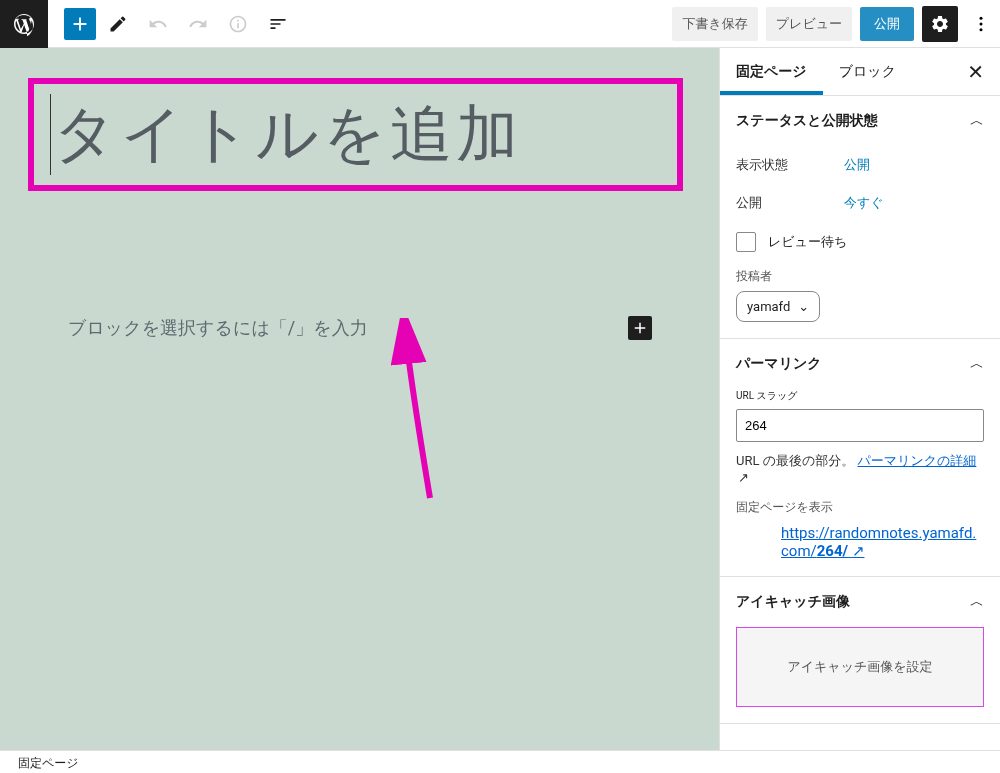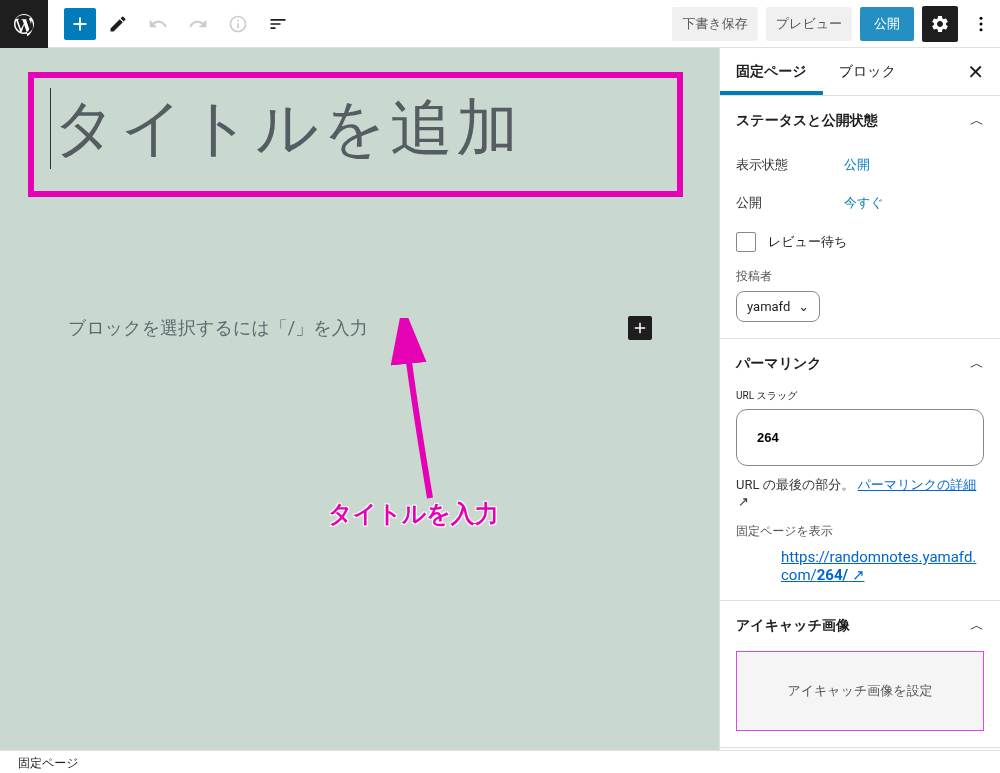--- a/index.html
+++ b/index.html
@@ -17,21 +17,21 @@
     
     .toolbar-right { position: absolute; right: 4px; display: flex; align-items: center; gap: 8px; }
     .txt-btn { padding: 8px 10px; background: #f0f0f0; font-size: 13px; cursor: pointer; color: #555; border-radius: 2px; }
     .publish-btn { padding: 8px 14px; background: #007cba; color: #fff; font-size: 13px; cursor: pointer; border-radius: 2px; opacity: 0.85; }
     .gear-btn { width: 36px; height: 36px; background: #1e1e1e; display: flex; align-items: center; justify-content: center; border-radius: 2px; cursor: pointer; }
     .gear-btn svg { fill: #fff; width: 20px; height: 20px; }
     .more-btn { width: 30px; height: 36px; display: flex; align-items: center; justify-content: center; cursor: pointer; }
     
     .main { display: flex; height: 702px; }
     .editor { flex: 1; background: #c9d9d0; position: relative; overflow: hidden; }
-    .title-box { position: absolute; left: 28px; top: 24px; right: 36px; border: 6px solid #e402b4; padding: 10px 16px 22px; }
+    .title-box { position: absolute; left: 28px; top: 30px; right: 36px; border: 6px solid #e402b4; padding: 10px 16px 10px; }
     .title-placeholder { font-size: 62px; color: #555d63; font-weight: 400; letter-spacing: 4px; border-left: 1px solid #333; padding-left: 2px; line-height: 1.3; }
     .block-hint { position: absolute; left: 68px; top: 268px; color: #5f6a70; font-size: 18px; }
     .block-add { position: absolute; left: 628px; top: 268px; width: 24px; height: 24px; background: #1e1e1e; border-radius: 2px; display: flex; align-items: center; justify-content: center; cursor: pointer; }
     .block-add svg { fill: #fff; width: 18px; height: 18px; }
     
     .arrow-svg { position: absolute; left: 380px; top: 270px; pointer-events: none; }
     .annotation { position: absolute; left: 328px; top: 450px; color: #e402b4; font-size: 24px; font-weight: 700; text-shadow: 1px 1px 0 #fff, -1px -1px 0 #fff, 1px -1px 0 #fff, -1px 1px 0 #fff; }
     
     .sidebar { width: 281px; border-left: 1px solid #e0e0e0; background: #fff; overflow-y: auto; }
     .tabs { display: flex; align-items: center; border-bottom: 1px solid #e0e0e0; height: 48px; position: relative; }
@@ -46,21 +46,21 @@
     .panel-body { padding: 0 16px 16px; }
     .row { display: flex; align-items: center; padding: 10px 0; gap: 8px; }
     .row-label { flex: 0 0 100px; font-size: 13px; color: #333; }
     .row-val { color: #007cba; font-size: 13px; cursor: pointer; }
     .chk-row { display: flex; align-items: center; gap: 12px; padding: 10px 0 16px; }
     .chk { width: 20px; height: 20px; border: 1px solid #888; border-radius: 2px; cursor: pointer; }
     .auth-label { font-size: 12px; color: #555; margin-bottom: 6px; }
     .auth-select { border: 1px solid #888; border-radius: 8px; padding: 7px 10px; display: inline-flex; align-items: center; gap: 8px; cursor: pointer; font-size: 13px; }
     
     .slug-label { font-size: 10px; margin-bottom: 6px; }
-    .slug-input { width: 100%; border: 1px solid #888; border-radius: 11px; padding: 20px; font-size: 13px; font-weight: bold; }
+    .slug-input { width: 100%; border: 1px solid #888; border-radius: 2px; padding: 8px; font-size: 13px; }
     .slug-help { font-size: 13px; color: #333; margin-top: 10px; }
     .slug-help a { color: #0064d2; text-decoration: underline; }
     .ext-icon { display: inline-block; margin-left: 2px; }
     .view-page { font-size: 12px; color: #555; margin: 14px 0 8px; }
     .perma-url { color: #0064d2; text-decoration: underline; font-size: 15px; word-break: break-all; display: block; cursor: pointer; margin-left: 45px; }
     
     .featured-box { margin: 0 16px 16px; border: 1px solid #d946ef; background: #f5f5f5; height: 80px; display: flex; align-items: center; justify-content: center; font-size: 13px; color: #555; cursor: pointer; }
     
     .footer { height: 22px; padding: 4px 18px; font-size: 12px; background: #fff; border-top: 1px solid #e0e0e0; }
   </style>
@@ -136,21 +136,20 @@
         </svg>
     </div>
     <svg class="arrow-svg" width="80" height="200">
       <defs>
           <marker id="ah" markerWidth="12" markerHeight="12" refX="6" refY="3" orient="auto">
             <polygon points="0,0 10,3 0,6" fill="#e402b4"></polygon>
           </marker>
         </defs>
       <path d="M 50,180 C 40,120 30,60 25,10" stroke="#e402b4" stroke-width="6" fill="none" marker-end="url(#ah)"></path>
     </svg>
-    <div class="annotation">タイトルを入力</div>
   </div>
 
   <div class="sidebar">
     <div class="tabs">
       <div class="tab active">固定ページ</div>
       <div class="tab">ブロック</div>
       <div class="close-tab">✕</div>
     </div>
 
     <div class="panel">

